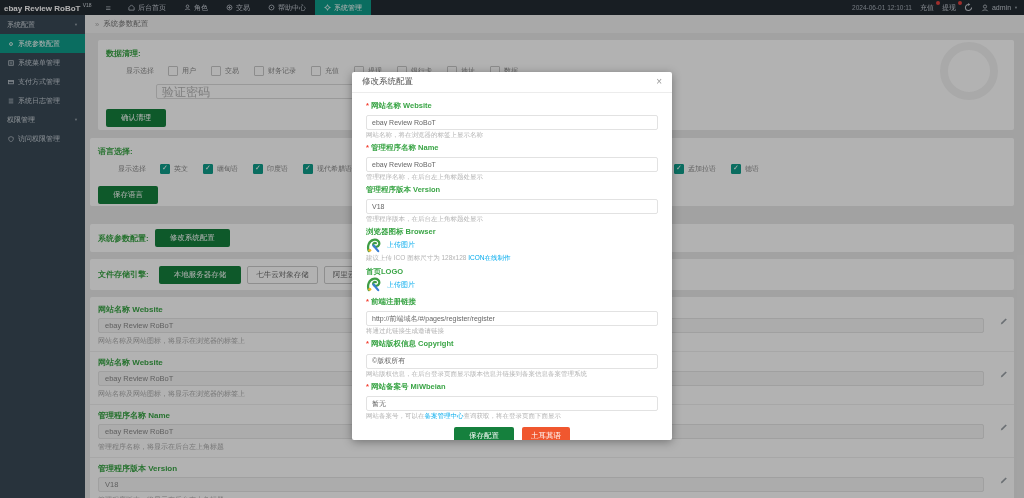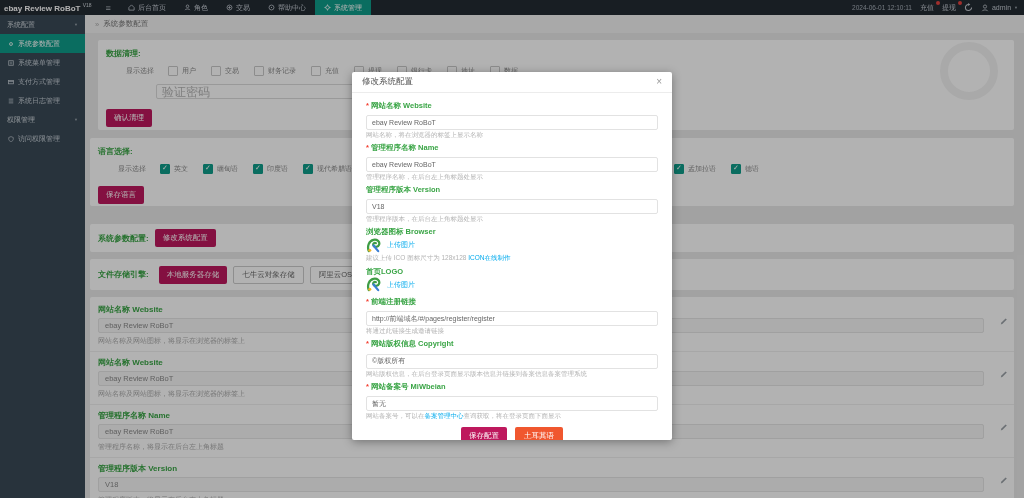--- a/index.html
+++ b/index.html
@@ -39,21 +39,21 @@
   .sec-title{font-size:8px;font-weight:bold;color:#3aa546;}
   .cb-row{display:flex;align-items:center;margin-top:7px;position:relative;}
   .cb-row .row-label{font-size:7px;color:#8b8b8b;margin:0 14px 0 20px;}
   .cb{display:flex;align-items:center;gap:4px;margin-right:15px;cursor:pointer;}
   .cb .box{width:8px;height:8px;border:1px solid #c9c9c9;background:#fff;border-radius:1px;}
   .cb.checked .box{background:#0f9d8a;border-color:#0f9d8a;position:relative;}
   .cb.checked .box::after{content:"\2713";color:#fff;font-size:7px;position:absolute;left:1px;top:-1px;}
   .cb .lbl{font-size:7px;color:#8b8b8b;}
   .btn{display:inline-block;border:none;border-radius:2px;font-size:7.5px;cursor:pointer;
        font-family:inherit;}
-  .btn-teal{background:#be185d;color:#fff;padding:4px 8px;}
+  .btn-teal{background:#15803d;color:#fff;padding:4px 15px;}
   .btn-orange{background:#f0572f;color:#fff;padding:4px 9px;}
   .btn-plain{background:#fff;color:#666;border:1px solid #ccc;padding:3px 8px;text-align:center;}
   #clean-input{margin:8px 0 0 50px;width:200px;height:13px;border:1px solid #dcdcdc;border-radius:2px;
                font-size:12px;color:#666;padding:0 5px;font-family:inherit;}
   #clean-input::placeholder{color:#b5b5b5;}
   #langs-right{position:absolute;left:576px;top:0;display:flex;}
   .inline-row{display:flex;align-items:center;gap:6px;}
   
   #ring{position:absolute;right:16px;top:2px;width:42px;height:42px;border-radius:50%;
         border:8px solid rgba(0,0,0,0.05);}

